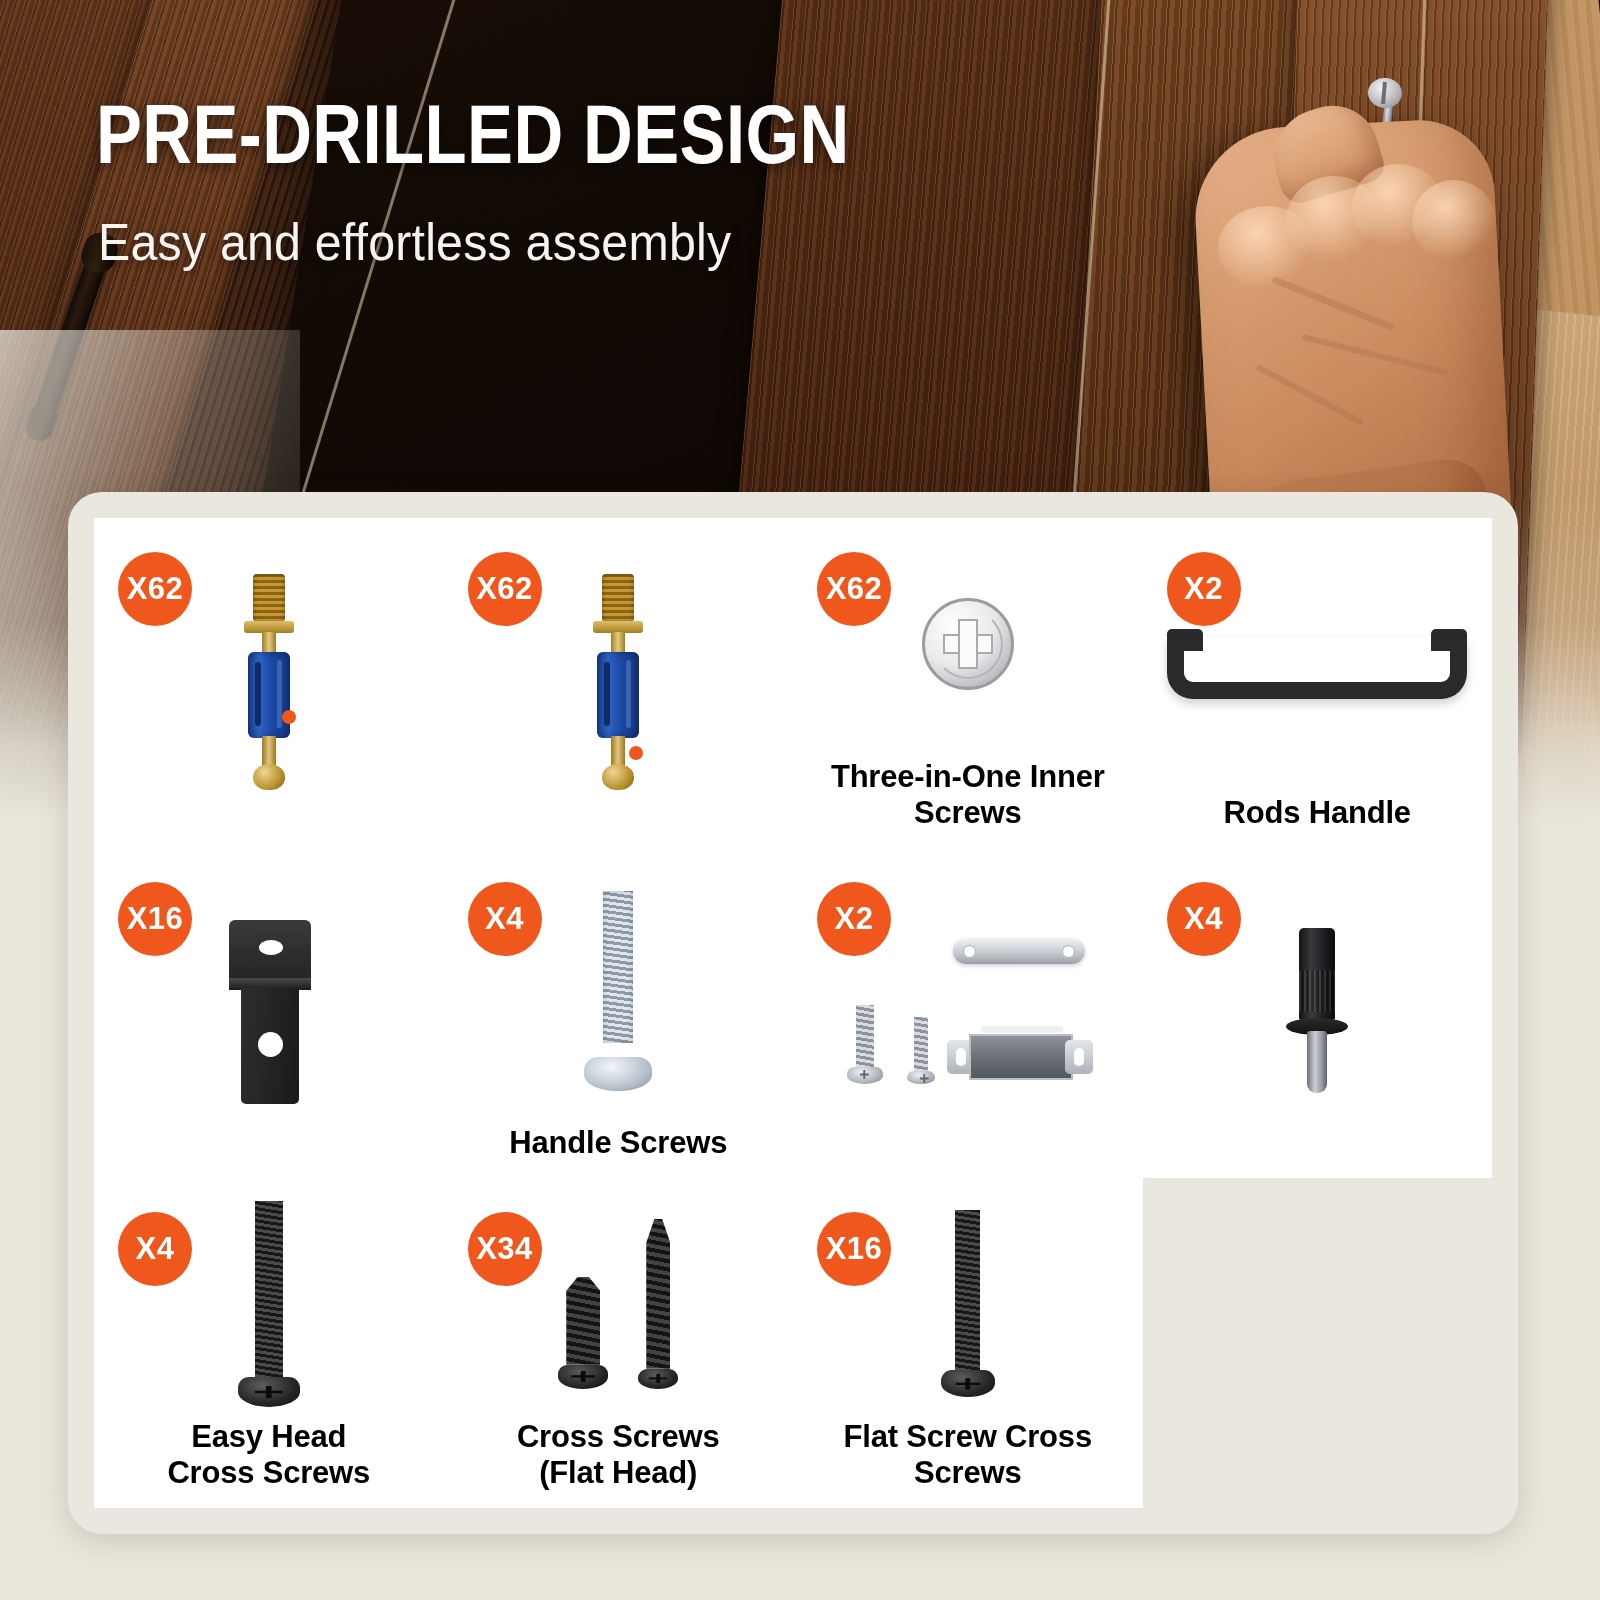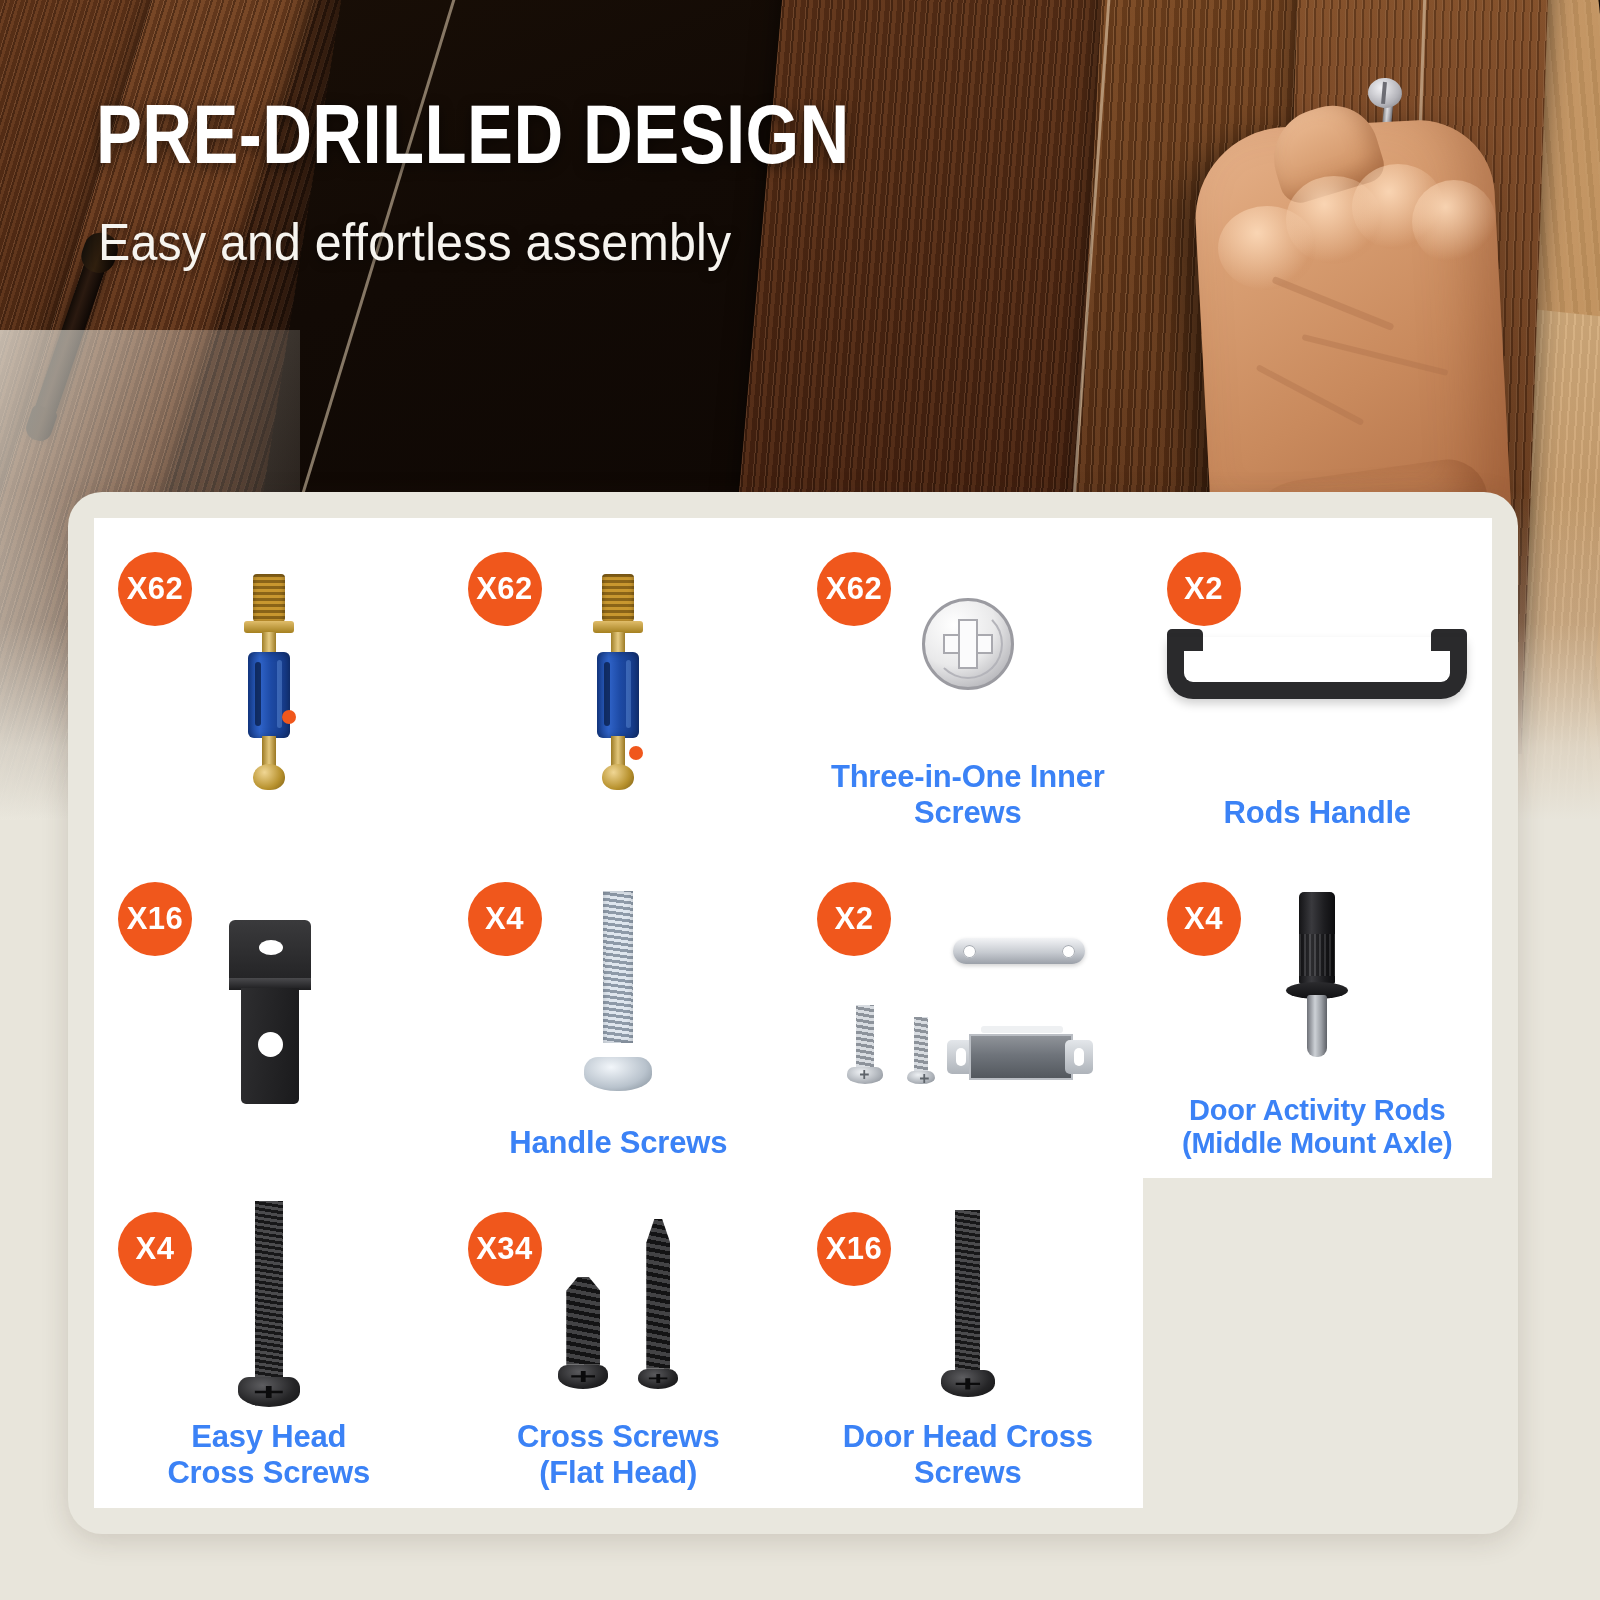--- a/index.html
+++ b/index.html
@@ -214,21 +214,21 @@
     font-weight: 700; font-size: 31px; letter-spacing: 0.5px;
     z-index: 4;
   }
   .art {
     flex: 1 1 auto;
     width: 100%;
     display: flex; align-items: center; justify-content: center;
     position: relative;
   }
   .label {
-    color: #3b82f6;
+    color: #000000;
     font-weight: 700;
     font-size: 31px;
     line-height: 1.14;
     text-align: center;
     letter-spacing: -0.2px;
     padding-bottom: 6px;
     white-space: pre-line;
   }
   .label.small { font-size: 29px; }
 
@@ -655,22 +655,20 @@
 
       <div class="cell">
         <div class="badge">X4</div>
         <div class="art">
           <div class="act-rod">
             <div class="ar-cap"></div>
               <div class="ar-flange"></div>
               <div class="ar-pin"></div>
           </div>
         </div>
-        <div class="label small">Door Activity Rods
-(Middle Mount Axle)</div>
       </div>
 
       <div class="cell">
         <div class="badge">X4</div>
         <div class="art">
           <div class="blk-screw long">
             <div class="bs-thread"></div>
               <div class="bs-head"></div>
           </div>
         </div>
@@ -697,20 +695,20 @@
       </div>
 
       <div class="cell">
         <div class="badge">X16</div>
         <div class="art">
           <div class="blk-screw med">
             <div class="bs-thread"></div>
               <div class="bs-head"></div>
           </div>
         </div>
-        <div class="label">Door Head Cross
+        <div class="label">Flat Screw Cross
 Screws</div>
       </div>
 
 
     </div>
   </div>
 </div>
 
 </body></html>

